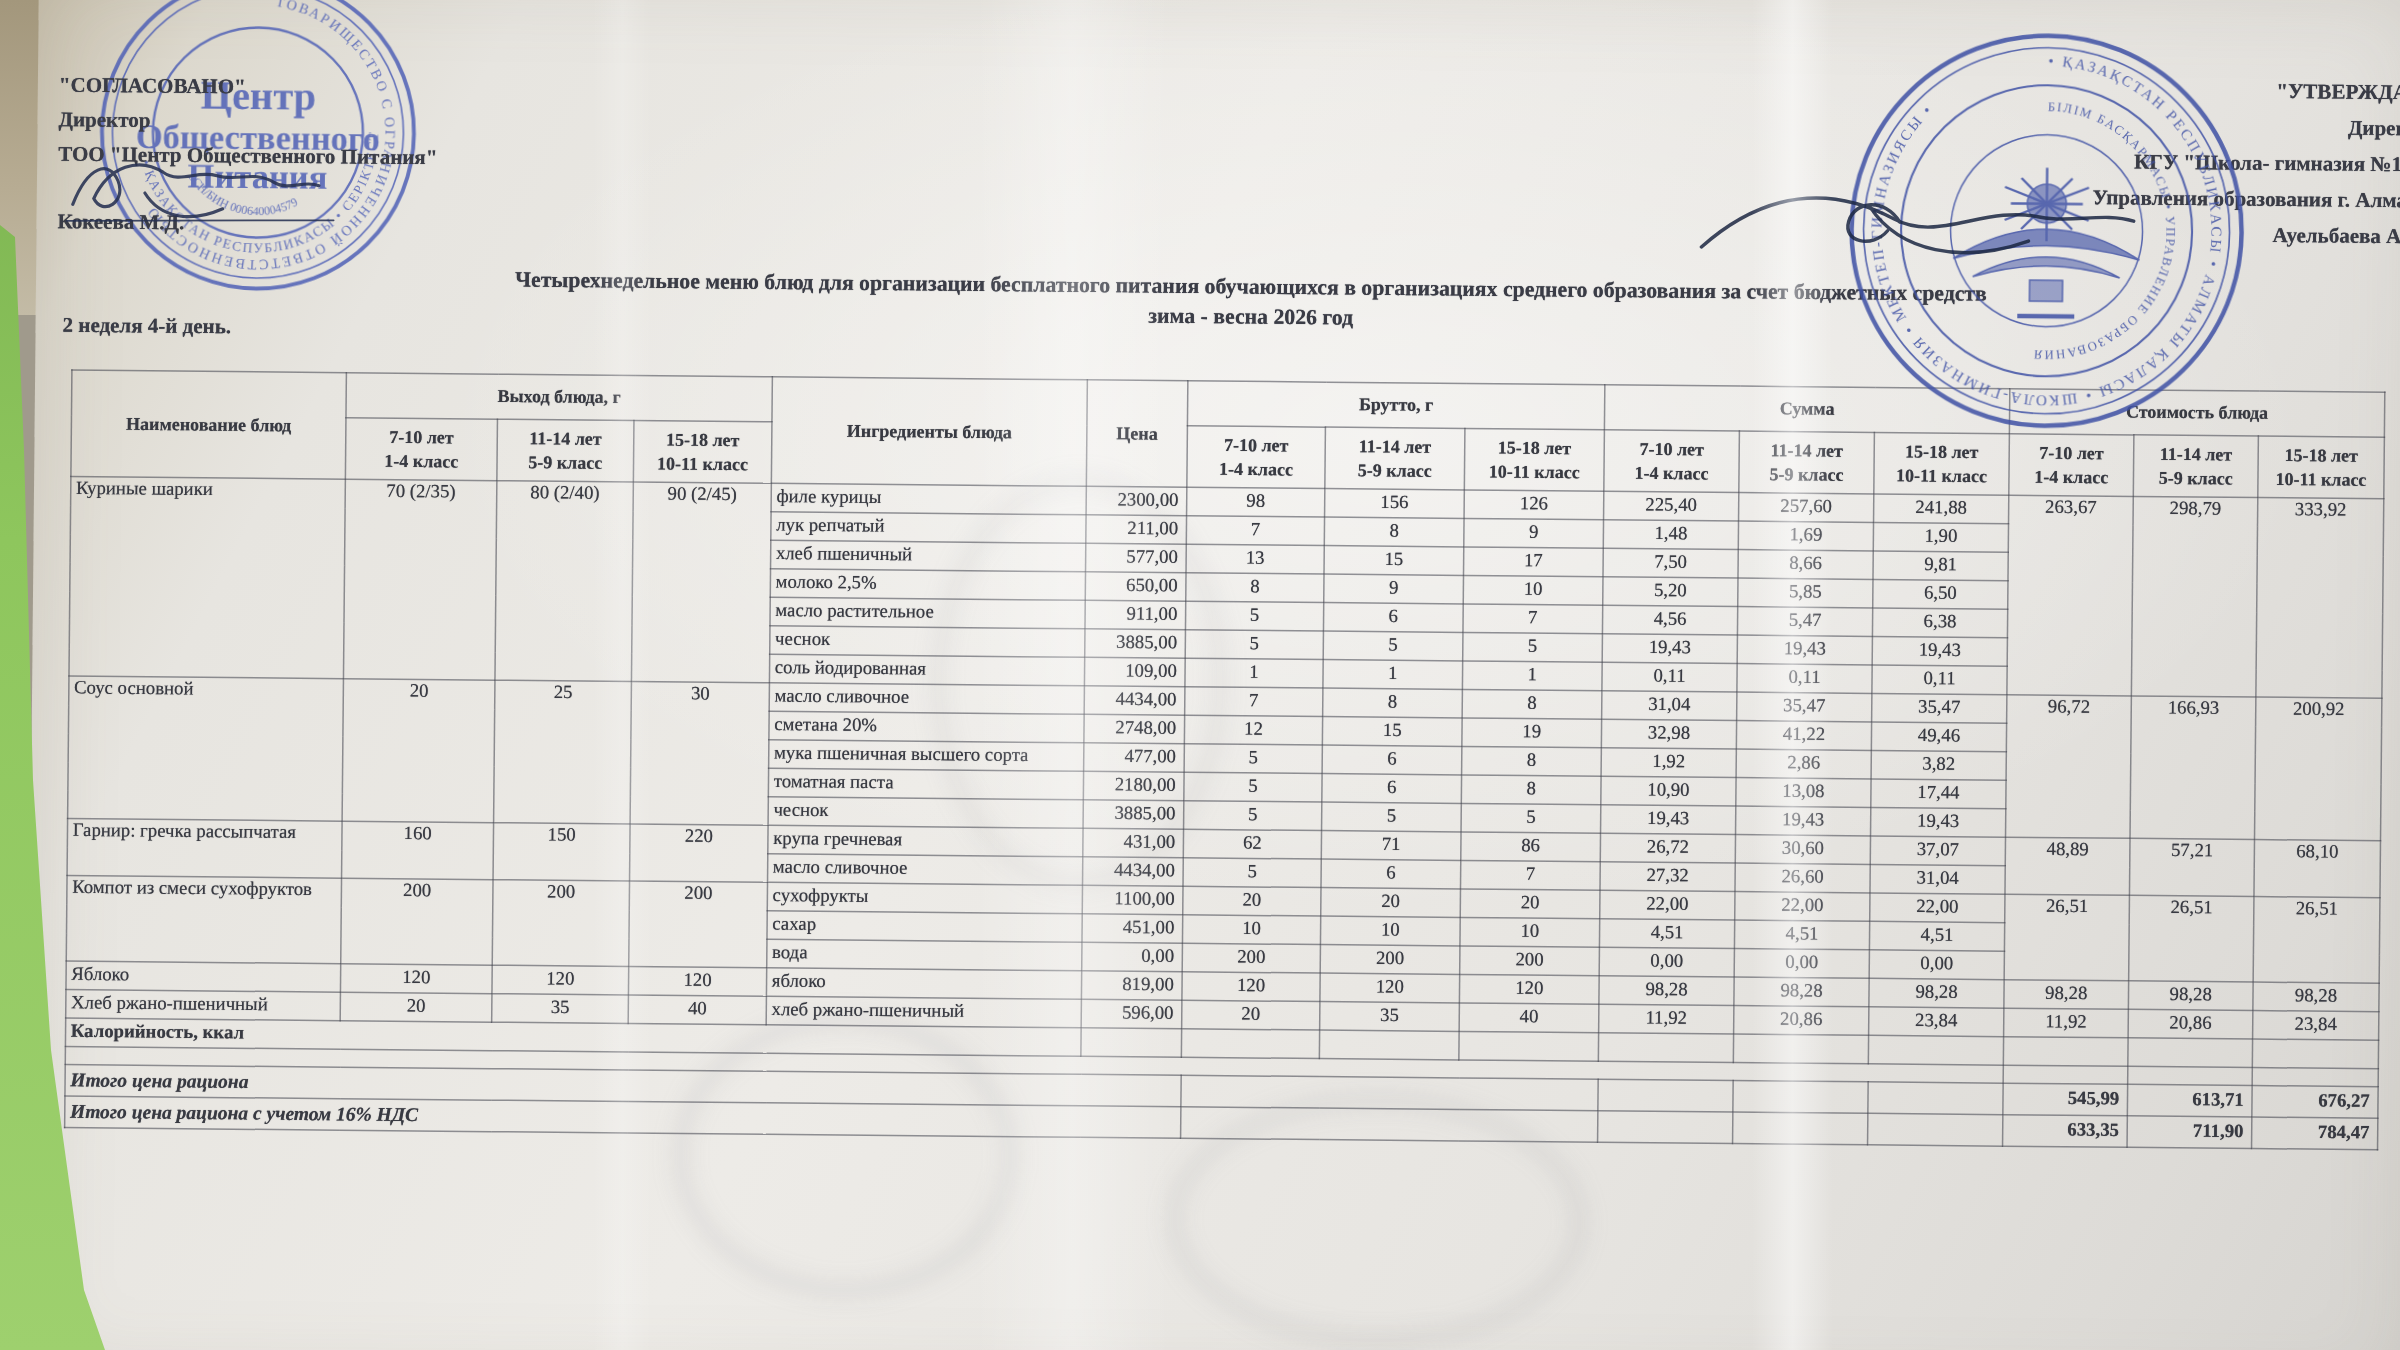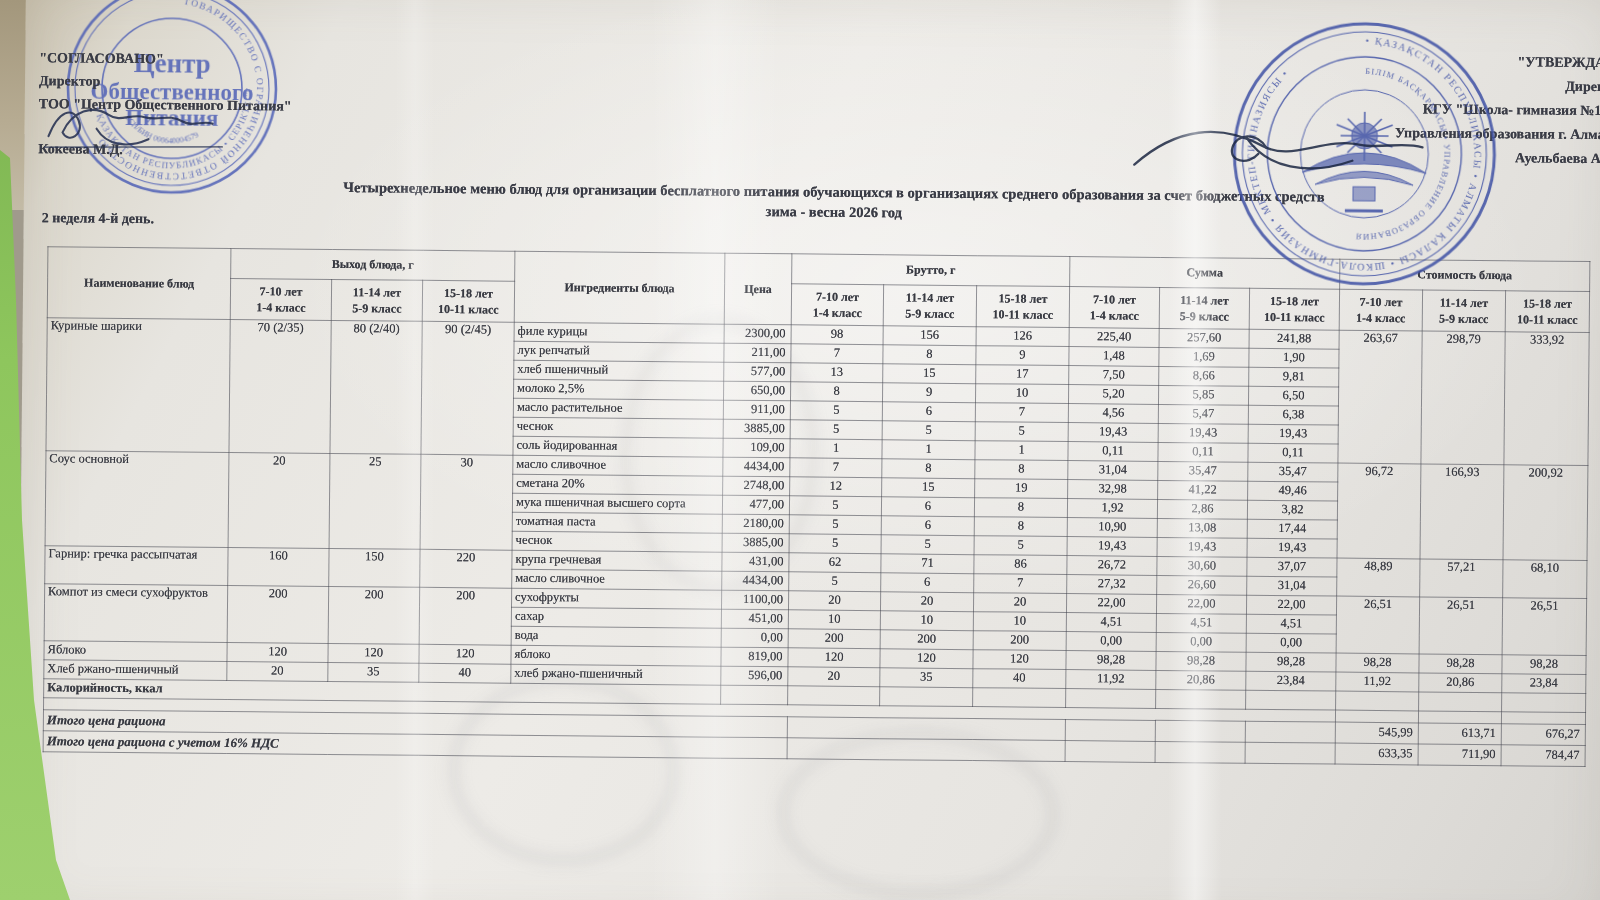--- a/index.html
+++ b/index.html
@@ -45,21 +45,21 @@
   .menu-table th div{line-height:1.35;}
   .menu-table .grp{height:30px;font-size:12.5px;}
   .menu-table .sub th{height:40px;}
   .menu-table .l{text-align:left;}
   .menu-table .r{text-align:right;padding-right:5px;}
   .menu-table .top{vertical-align:top;padding-top:1px;}
   .menu-table .b{font-weight:bold;}
   .menu-table .lbl{font-weight:bold;font-style:italic;font-size:13px;}
   .menu-table .spacer td{height:11px;border-left:1px solid rgba(62,64,74,.55);}
   .menu-table .tot td{height:20px;}
-  .menu-table .tot .r{font-weight:normal;}
+  .menu-table .tot .r{font-weight:bold;}
 </style>
 </head>
 <body>
 
 <div class="corner-dark"></div>
 
 <div class="paper">
 
   <div class="swirl" style="left:430px;top:690px;width:210px;height:170px;"></div>
   <div class="swirl" style="left:760px;top:740px;width:260px;height:150px;"></div>

